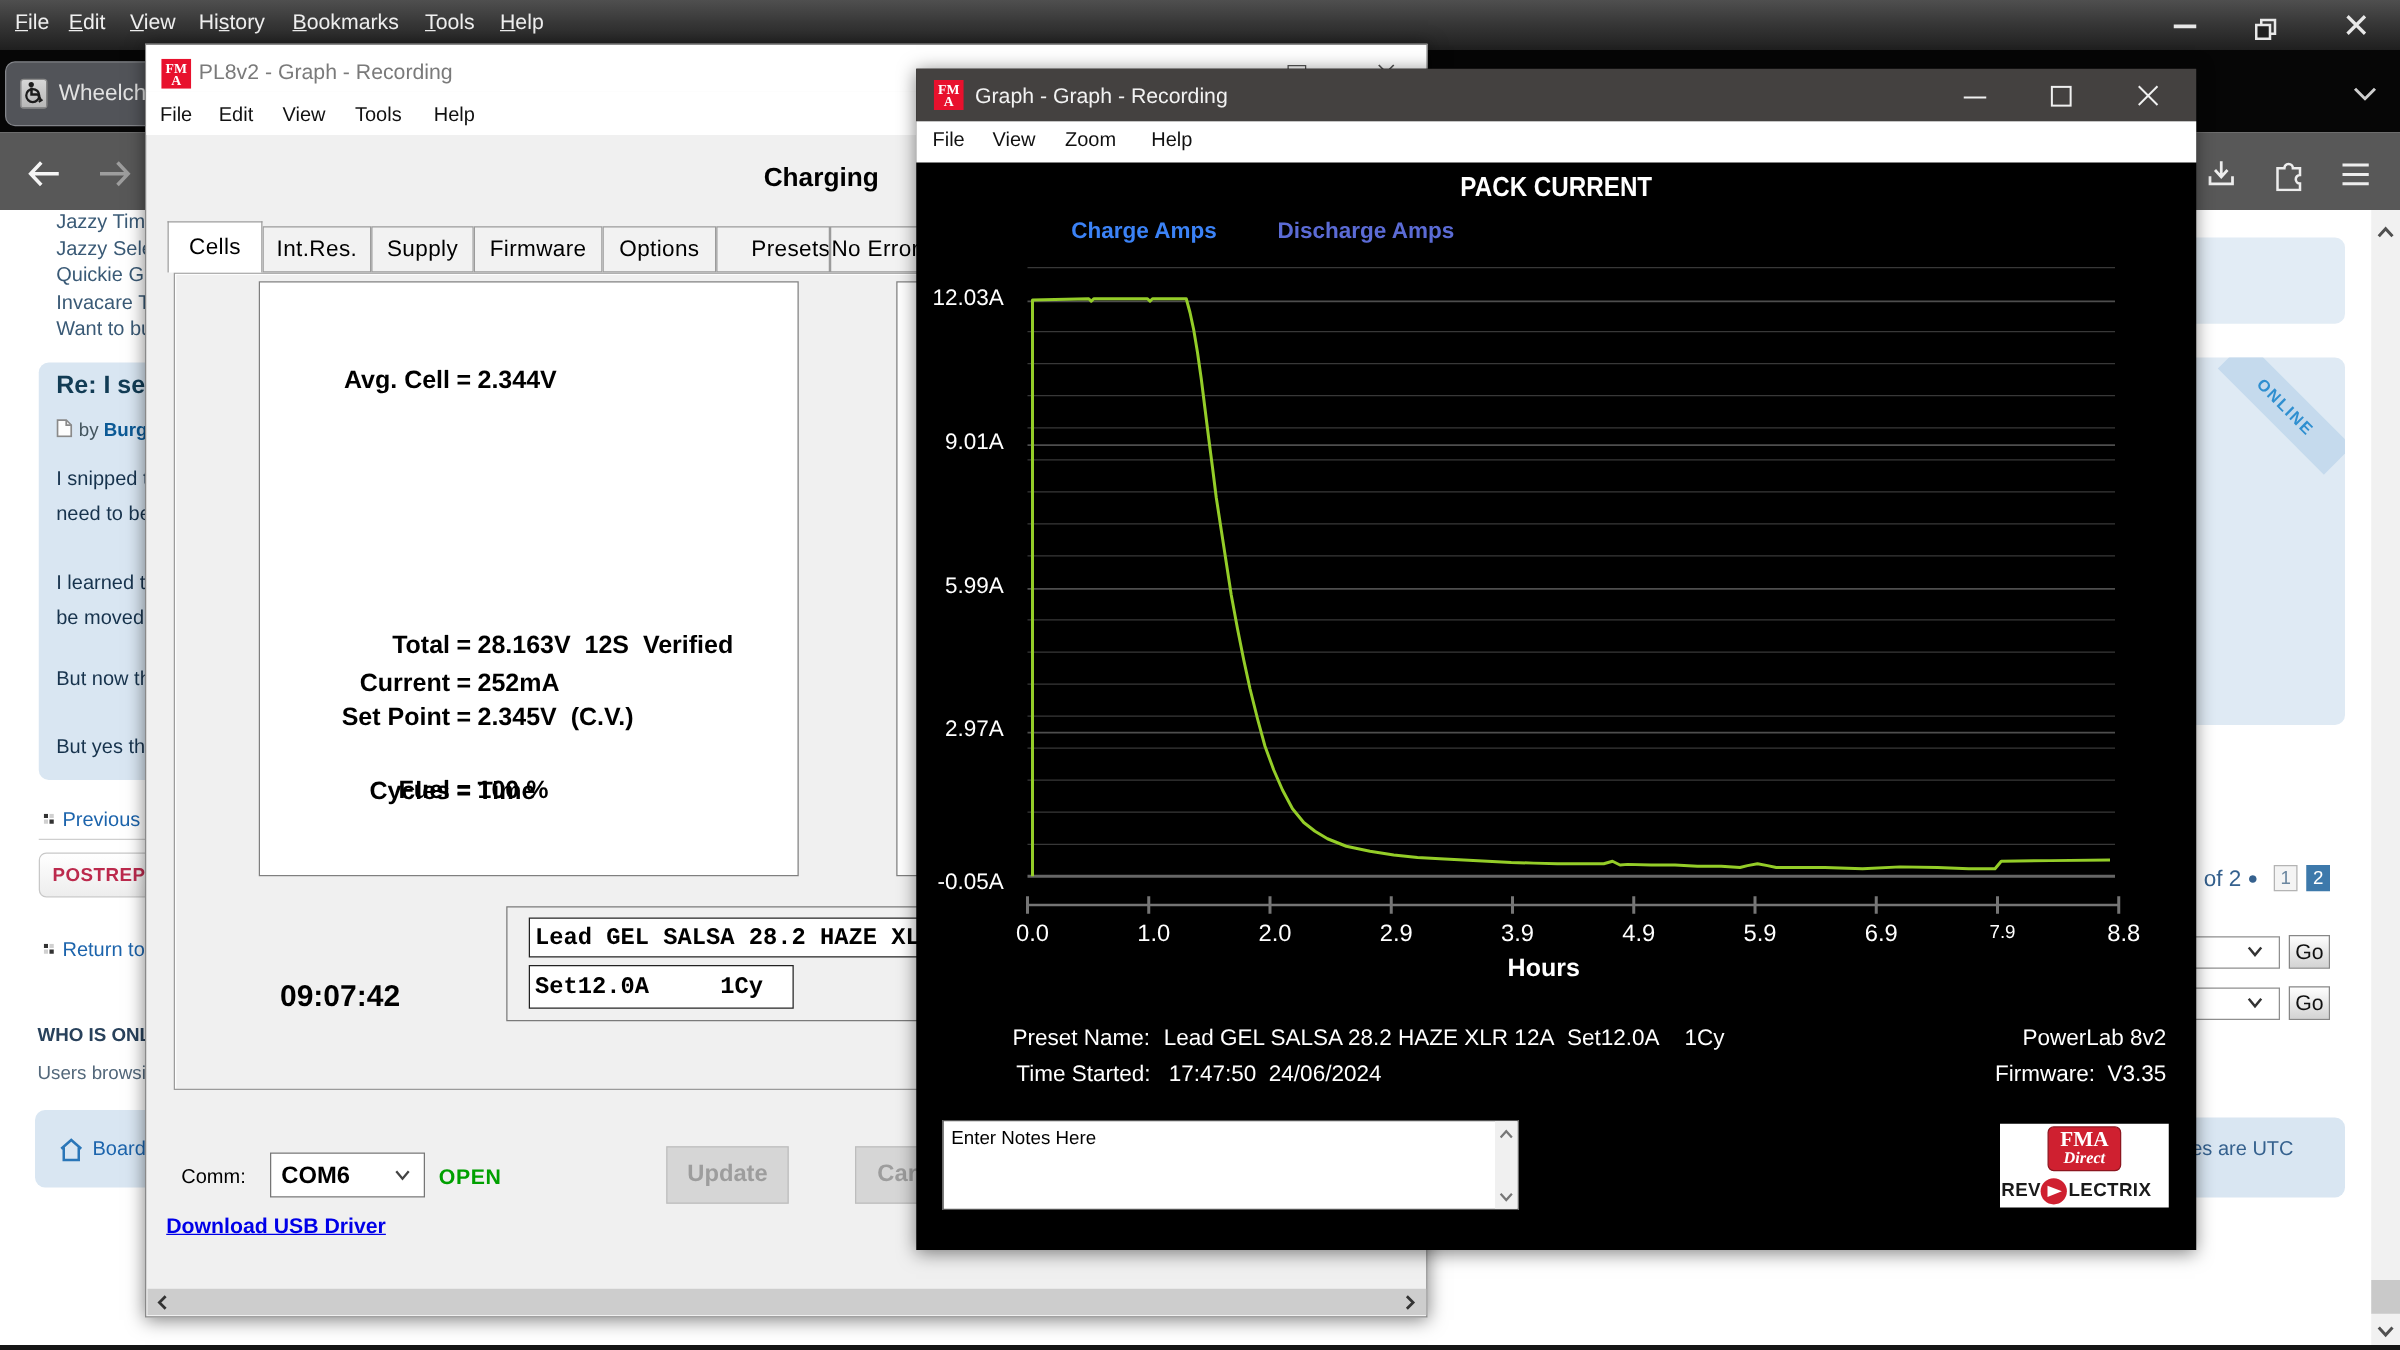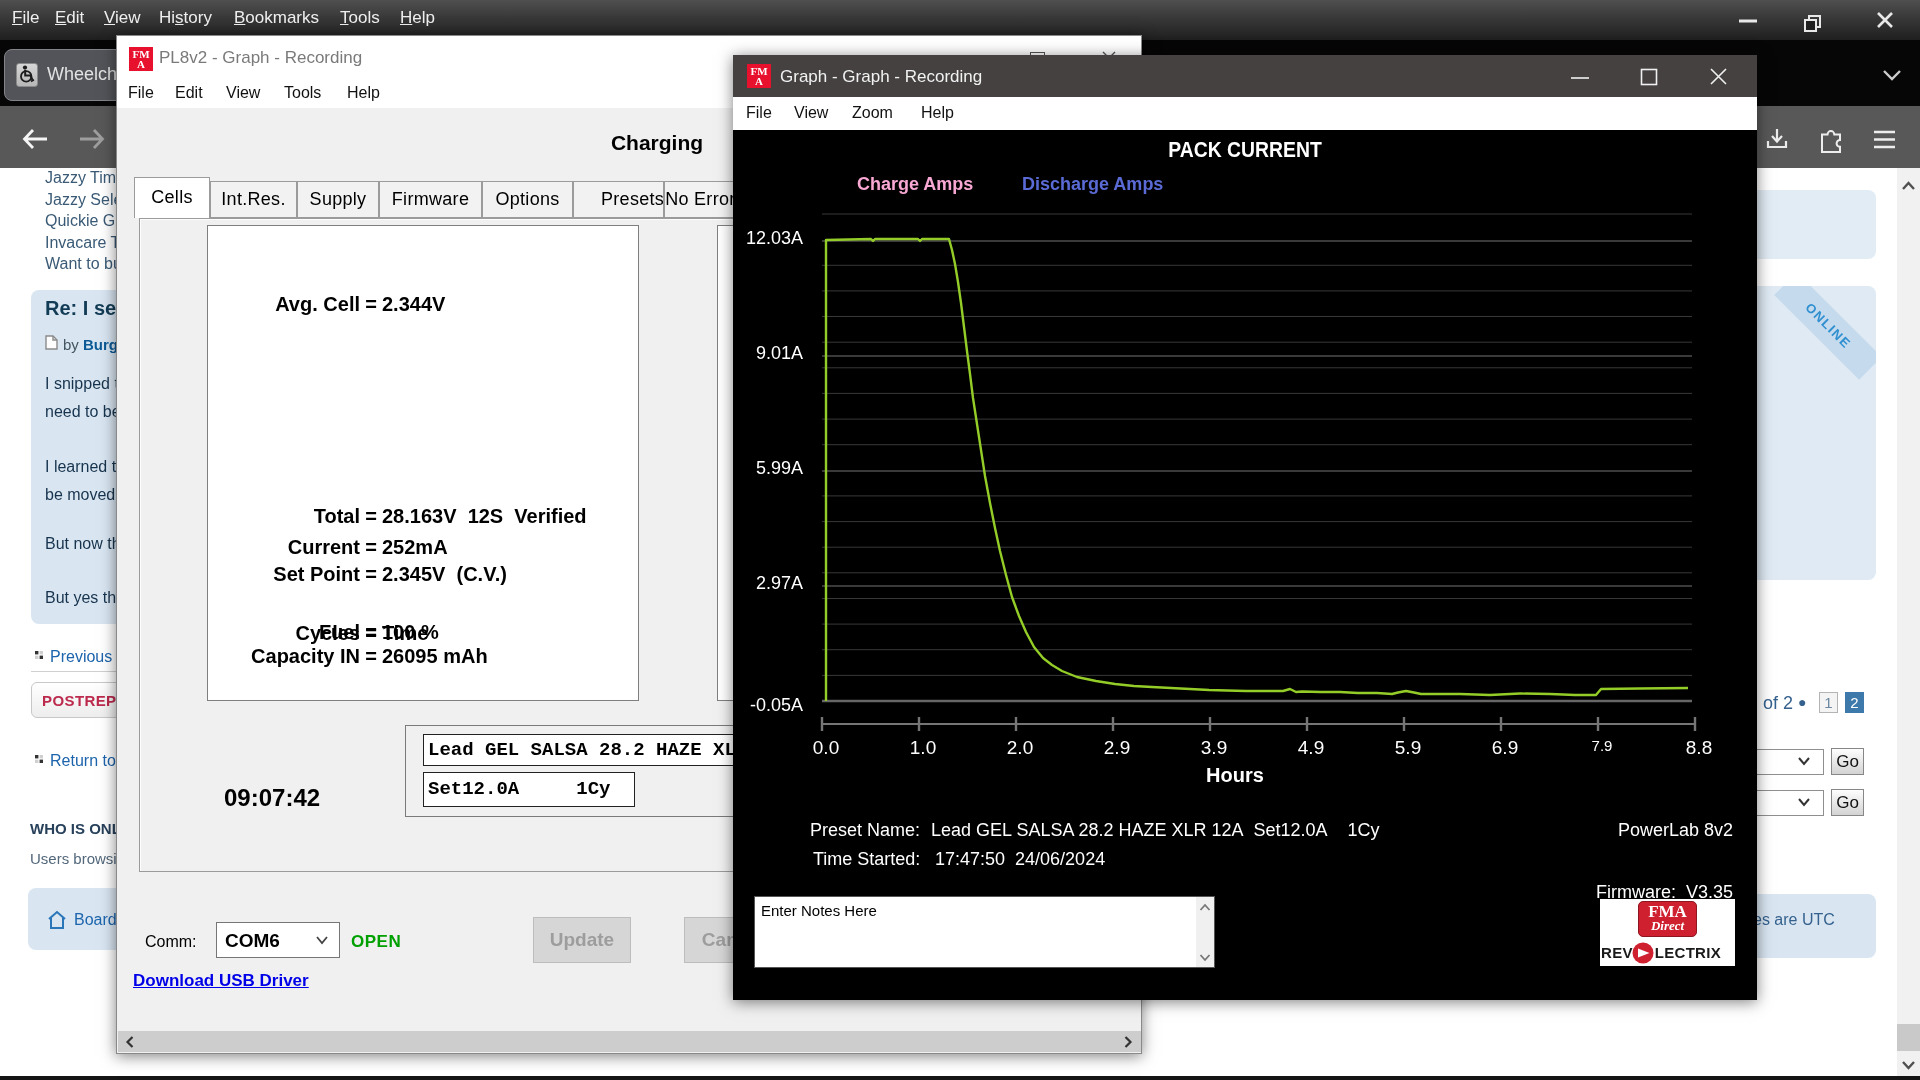--- a/index.html
+++ b/index.html
@@ -155,21 +155,20 @@
 <div class="abs" style="left:547px;top:145px;width:82px;height:37px;background:#f2f2f2;border:1px solid #9b9b9b;box-sizing:border-box;text-align:center;color:#000;font-size:18px;letter-spacing:.3px;line-height:34px;z-index:2;white-space:nowrap;overflow:hidden;">No Errors</div>
 
 <div class="abs" style="left:90px;top:189px;width:432px;height:476px;background:#ffffff;border:1px solid #7f7f7f;box-sizing:border-box;"></div>
 <div class="abs" style="left:600px;top:189px;width:200px;height:476px;background:#ffffff;border:1px solid #7f7f7f;box-sizing:border-box;"></div>
 <div class="abs" style="left:92px;top:257px;width:420px;color:#000;font-size:20px;font-weight:bold;white-space:nowrap;"><span style="display:inline-block;width:151px;text-align:right;">Avg. Cell</span><span style="display:inline-block;width:22px;text-align:center;">=</span><span>2.344V</span></div>
 <div class="abs" style="left:92px;top:469px;width:420px;color:#000;font-size:20px;font-weight:bold;white-space:nowrap;"><span style="display:inline-block;width:151px;text-align:right;">Total</span><span style="display:inline-block;width:22px;text-align:center;">=</span><span>28.163V&nbsp; 12S&nbsp; Verified</span></div>
 <div class="abs" style="left:92px;top:500px;width:420px;color:#000;font-size:20px;font-weight:bold;white-space:nowrap;"><span style="display:inline-block;width:151px;text-align:right;">Current</span><span style="display:inline-block;width:22px;text-align:center;">=</span><span>252mA</span></div>
 <div class="abs" style="left:92px;top:527px;width:420px;color:#000;font-size:20px;font-weight:bold;white-space:nowrap;"><span style="display:inline-block;width:151px;text-align:right;">Set Point</span><span style="display:inline-block;width:22px;text-align:center;">=</span><span>2.345V&nbsp; (C.V.)</span></div>
 <div class="abs" style="left:92px;top:558px;width:420px;color:#000;font-size:20px;font-weight:bold;white-space:nowrap;"><span style="display:inline-block;width:151px;text-align:right;margin-top:28px;">Cycles</span><span style="display:inline-block;width:22px;text-align:center;">=</span><span>Time</span></div>
 <div class="abs" style="left:92px;top:585px;width:420px;color:#000;font-size:20px;font-weight:bold;white-space:nowrap;"><span style="display:inline-block;width:151px;text-align:right;">Fuel</span><span style="display:inline-block;width:22px;text-align:center;">=</span><span>100 %</span></div>
-<div class="abs" style="left:92px;top:609px;width:420px;color:#000;font-size:20px;font-weight:bold;white-space:nowrap;"><span style="display:inline-block;width:151px;text-align:right;">Capacity IN</span><span style="display:inline-block;width:22px;text-align:center;">=</span><span>26095 mAh</span></div>
 
 <div class="abs" style="left:288px;top:689px;width:430px;height:92px;border:1px solid #7a7a7a;box-sizing:border-box;"></div>
 <div class="abs" style="left:306px;top:698px;width:428px;height:32px;background:#fff;border:1px solid #222;box-sizing:border-box;padding-left:4px;color:#000;font-family:'Liberation Mono',monospace;font-size:19px;font-weight:bold;line-height:30px;white-space:pre;">Lead GEL SALSA 28.2 HAZE XLR 1</div>
 <div class="abs" style="left:306px;top:736px;width:212px;height:35px;background:#fff;border:1px solid #222;box-sizing:border-box;padding-left:4px;color:#000;font-family:'Liberation Mono',monospace;font-size:19px;font-weight:bold;line-height:32px;white-space:pre;">Set12.0A     1Cy</div>
 <div class="abs" style="left:107px;top:748px;color:#000;font-size:24px;font-weight:bold;">09:07:42</div>
 <div class="abs" style="left:28px;top:897px;color:#000;font-size:16px;">Comm:</div>
 <div class="abs" style="left:99px;top:886px;width:124px;height:36px;background:#fff;border:1px solid #767676;box-sizing:border-box;"></div>
 <div class="abs" style="left:108px;top:894px;color:#000;font-size:19px;font-weight:bold;">COM6</div>
 <svg class="abs" style="left:196px;top:899px;" width="18" height="12" viewBox="0 0 18 12">
         <path d="M4 2 L9 8 L14 2" fill="none" stroke="#444" stroke-width="1.8"></path>
@@ -201,21 +200,21 @@
  <path d="M148 2 L163 17 M163 2 L148 17" stroke="#f0f0f0" stroke-width="1.6"></path>
 </svg>
 <div class="abs" style="left:0;top:42px;width:1024px;height:33px;background:#ffffff;"></div>
 <div class="abs" style="left:0;top:49px;height:20px;color:#111;font-size:16px;">
  <span class="abs" style="left:13px;">File</span>
         <span class="abs" style="left:61px;">View</span>
  <span class="abs" style="left:119px;">Zoom</span>
         <span class="abs" style="left:188px;">Help</span>
 </div>
 <div class="abs" style="left:0;top:82px;width:1024px;text-align:center;color:#fff;font-size:22px;font-weight:bold;transform:scaleX(.88);">PACK&nbsp;CURRENT</div>
-<div class="abs" style="left:124px;top:119px;color:#f9a8d4;font-size:18px;font-weight:bold;">Charge Amps</div>
+<div class="abs" style="left:124px;top:119px;color:#3b82f6;font-size:18px;font-weight:bold;">Charge Amps</div>
 <div class="abs" style="left:289px;top:119px;color:#5b6bd5;font-size:18px;font-weight:bold;">Discharge Amps</div>
 <div class="abs" style="left:0;top:173px;width:70px;text-align:right;color:#fff;font-size:18px;">12.03A</div>
 <div class="abs" style="left:0;top:288px;width:70px;text-align:right;color:#fff;font-size:18px;">9.01A</div>
 <div class="abs" style="left:0;top:403px;width:70px;text-align:right;color:#fff;font-size:18px;">5.99A</div>
 <div class="abs" style="left:0;top:518px;width:70px;text-align:right;color:#fff;font-size:18px;">2.97A</div>
 <div class="abs" style="left:0;top:640px;width:70px;text-align:right;color:#fff;font-size:18px;">-0.05A</div>
 <svg class="abs" style="left:0;top:0;" width="1024" height="700" viewBox="0 0 1024 700">
 <line x1="89" y1="159.0" x2="959" y2="159.0" stroke="#383838" stroke-width="1"></line>
         <line x1="89" y1="210.3" x2="959" y2="210.3" stroke="#383838" stroke-width="1"></line>
         <line x1="89" y1="235.9" x2="959" y2="235.9" stroke="#383838" stroke-width="1"></line>
@@ -261,21 +260,21 @@
 <div class="abs" style="left:742px;top:682px;width:60px;text-align:center;color:#fff;font-size:19px;">6.9</div>
 <div class="abs" style="left:839px;top:682px;width:60px;text-align:center;color:#fff;font-size:15px;">7.9</div>
 <div class="abs" style="left:936px;top:682px;width:60px;text-align:center;color:#fff;font-size:19px;">8.8</div>
 <div class="abs" style="left:452px;top:709px;width:100px;text-align:center;color:#fff;font-size:20px;font-weight:bold;">Hours</div>
 
 <div class="abs" style="left:77px;top:765px;color:#fff;font-size:18px;">Preset Name:</div>
 <div class="abs" style="left:198px;top:765px;color:#fff;font-size:18px;">Lead GEL SALSA 28.2 HAZE XLR 12A&nbsp; Set12.0A&nbsp;&nbsp;&nbsp;&nbsp;1Cy</div>
 <div class="abs" style="left:80px;top:794px;color:#fff;font-size:18px;">Time Started:</div>
 <div class="abs" style="left:202px;top:794px;color:#fff;font-size:18px;">17:47:50&nbsp; 24/06/2024</div>
 <div class="abs" style="left:800px;top:765px;width:200px;text-align:right;color:#fff;font-size:18px;">PowerLab 8v2</div>
-<div class="abs" style="left:800px;top:794px;width:200px;text-align:right;color:#fff;font-size:18px;margin-top:33px;">Firmware:&nbsp;&nbsp;V3.35</div>
+<div class="abs" style="left:800px;top:794px;width:200px;text-align:right;color:#fff;font-size:18px;">Firmware:&nbsp;&nbsp;V3.35</div>
 
 <div class="abs" style="left:21px;top:841px;width:461px;height:72px;background:#fff;border:1px solid #555;box-sizing:border-box;"></div>
 <div class="abs" style="left:28px;top:847px;color:#000;font-size:15px;">Enter Notes Here</div>
 <div class="abs" style="left:463px;top:842px;width:18px;height:70px;background:#f0f0f0;"></div>
 <svg class="abs" style="left:465px;top:847px;" width="14" height="11" viewBox="0 0 14 11">
         <path d="M2.5 8 L7 3 L11.5 8" fill="none" stroke="#777" stroke-width="1.8"></path>
       </svg>
 <svg class="abs" style="left:465px;top:897px;" width="14" height="11" viewBox="0 0 14 11">
         <path d="M2.5 3 L7 8 L11.5 3" fill="none" stroke="#777" stroke-width="1.8"></path>
       </svg>

